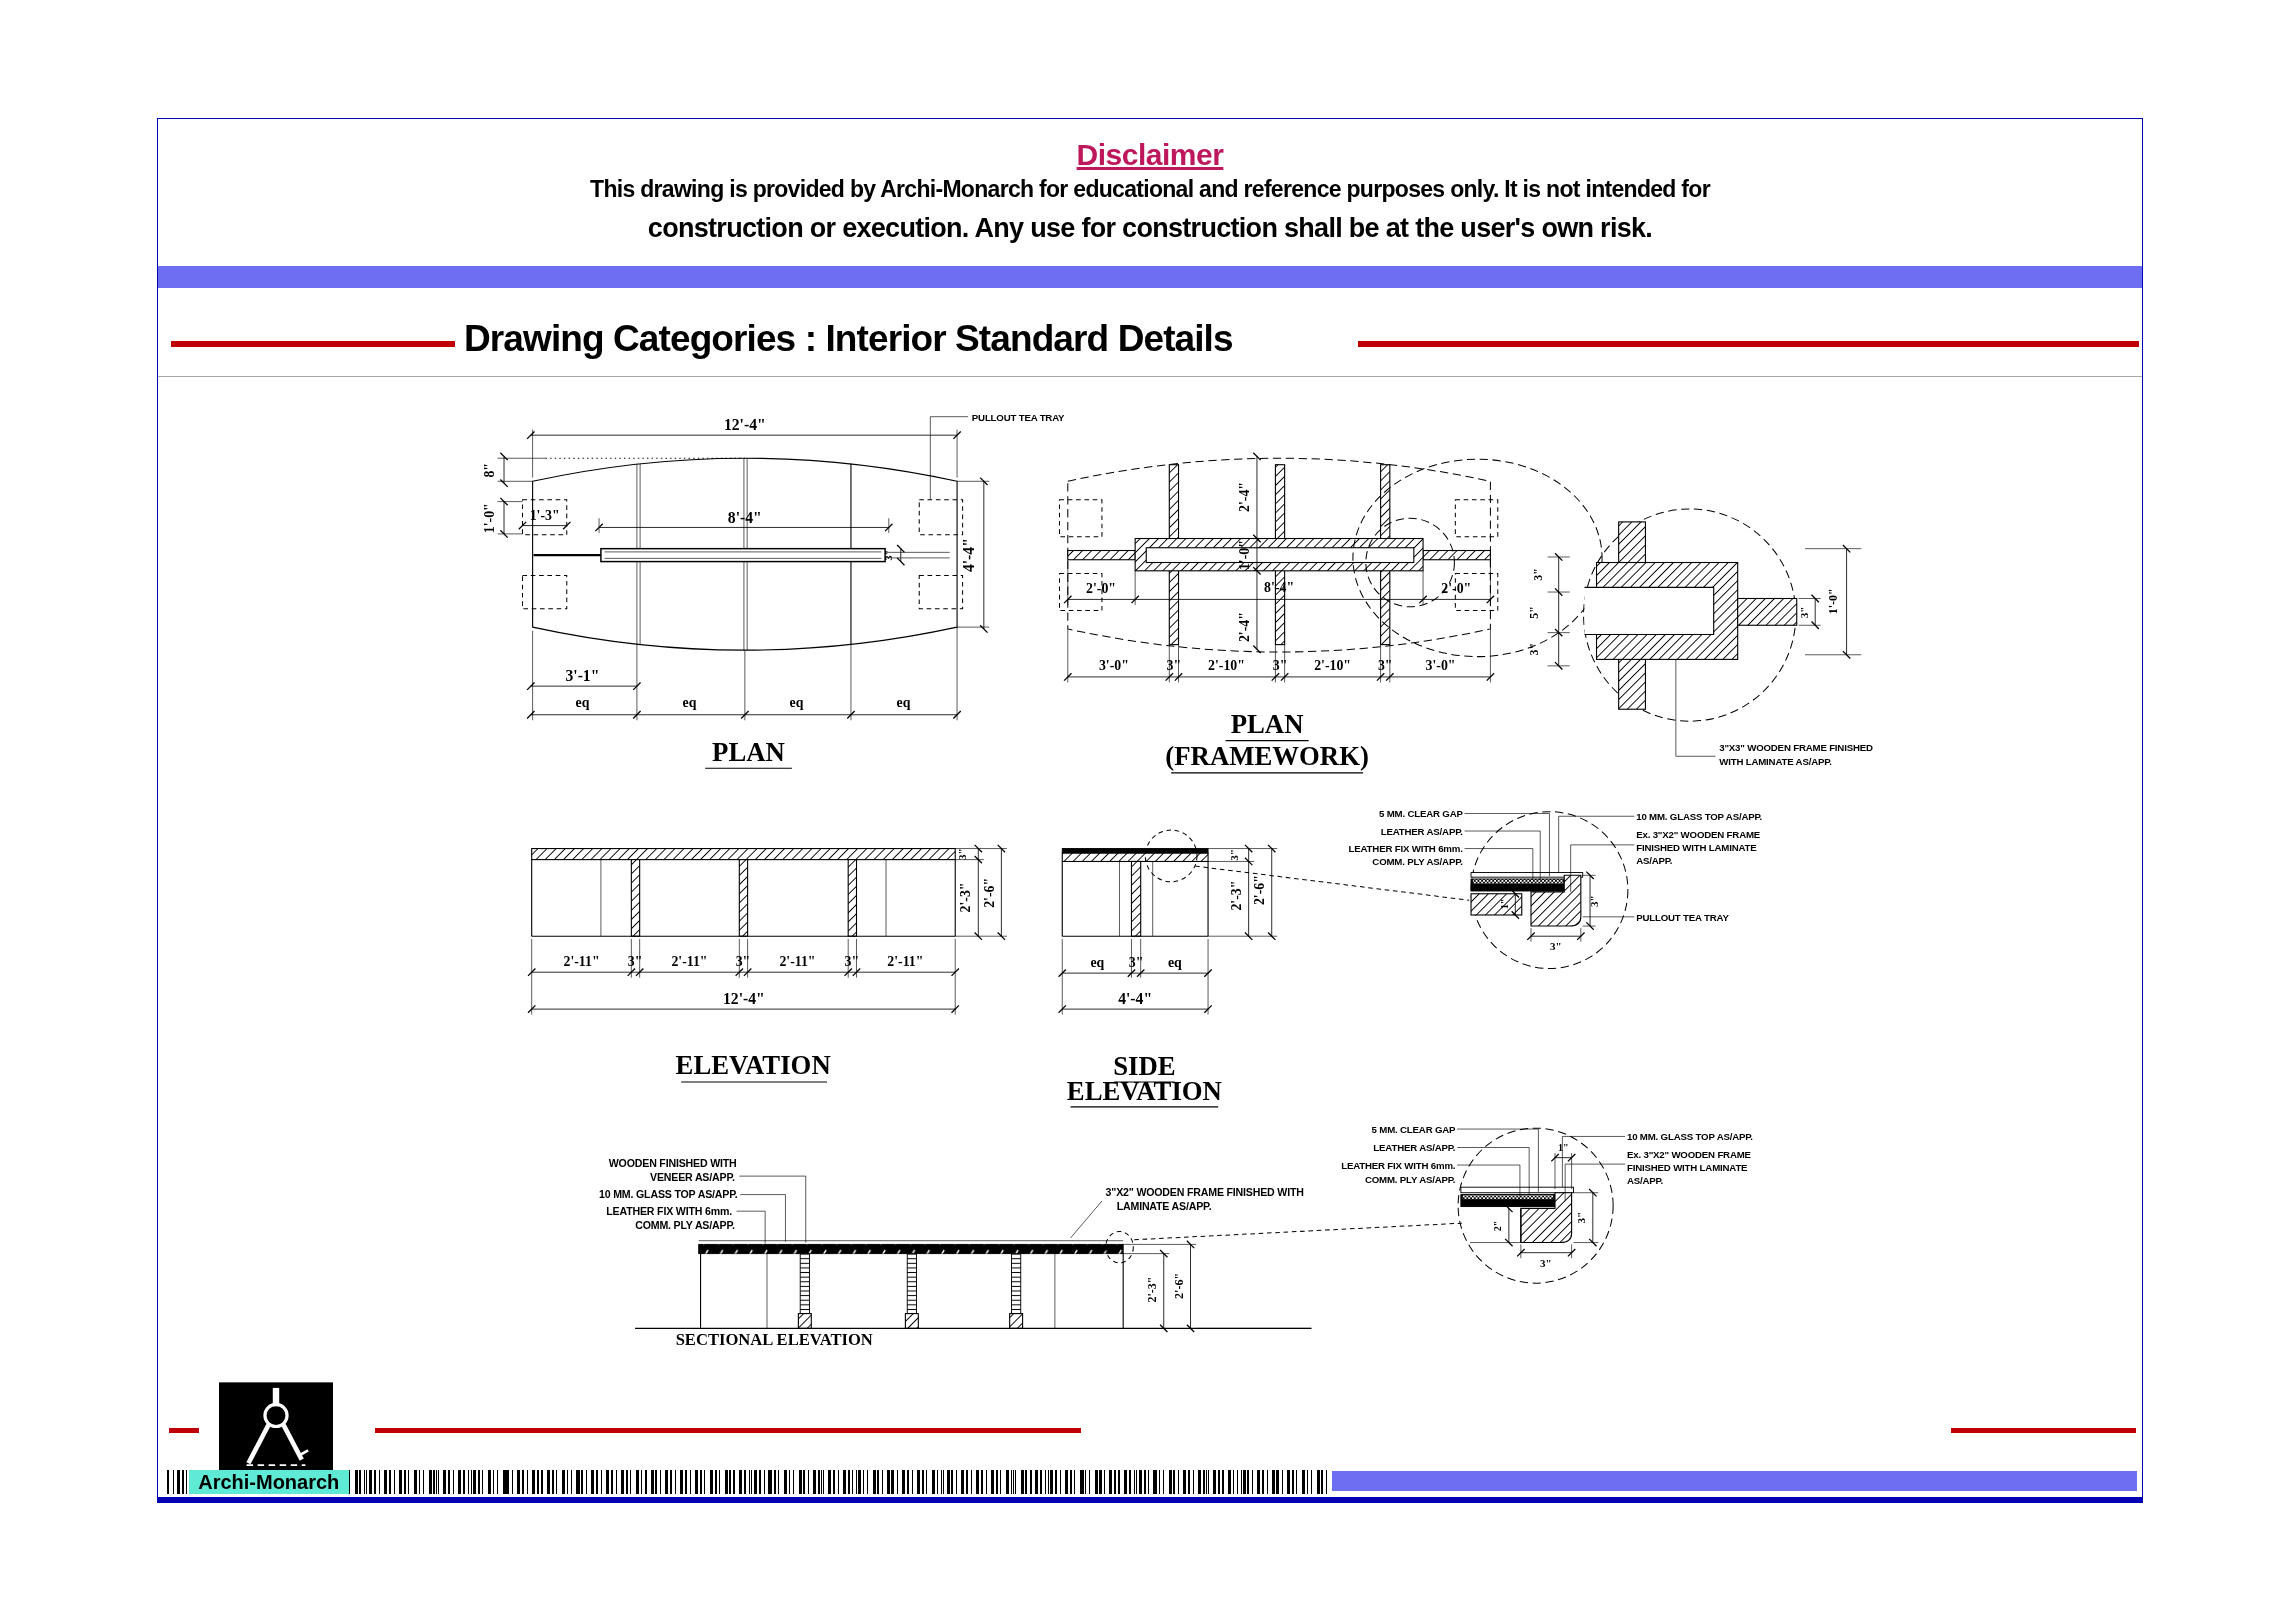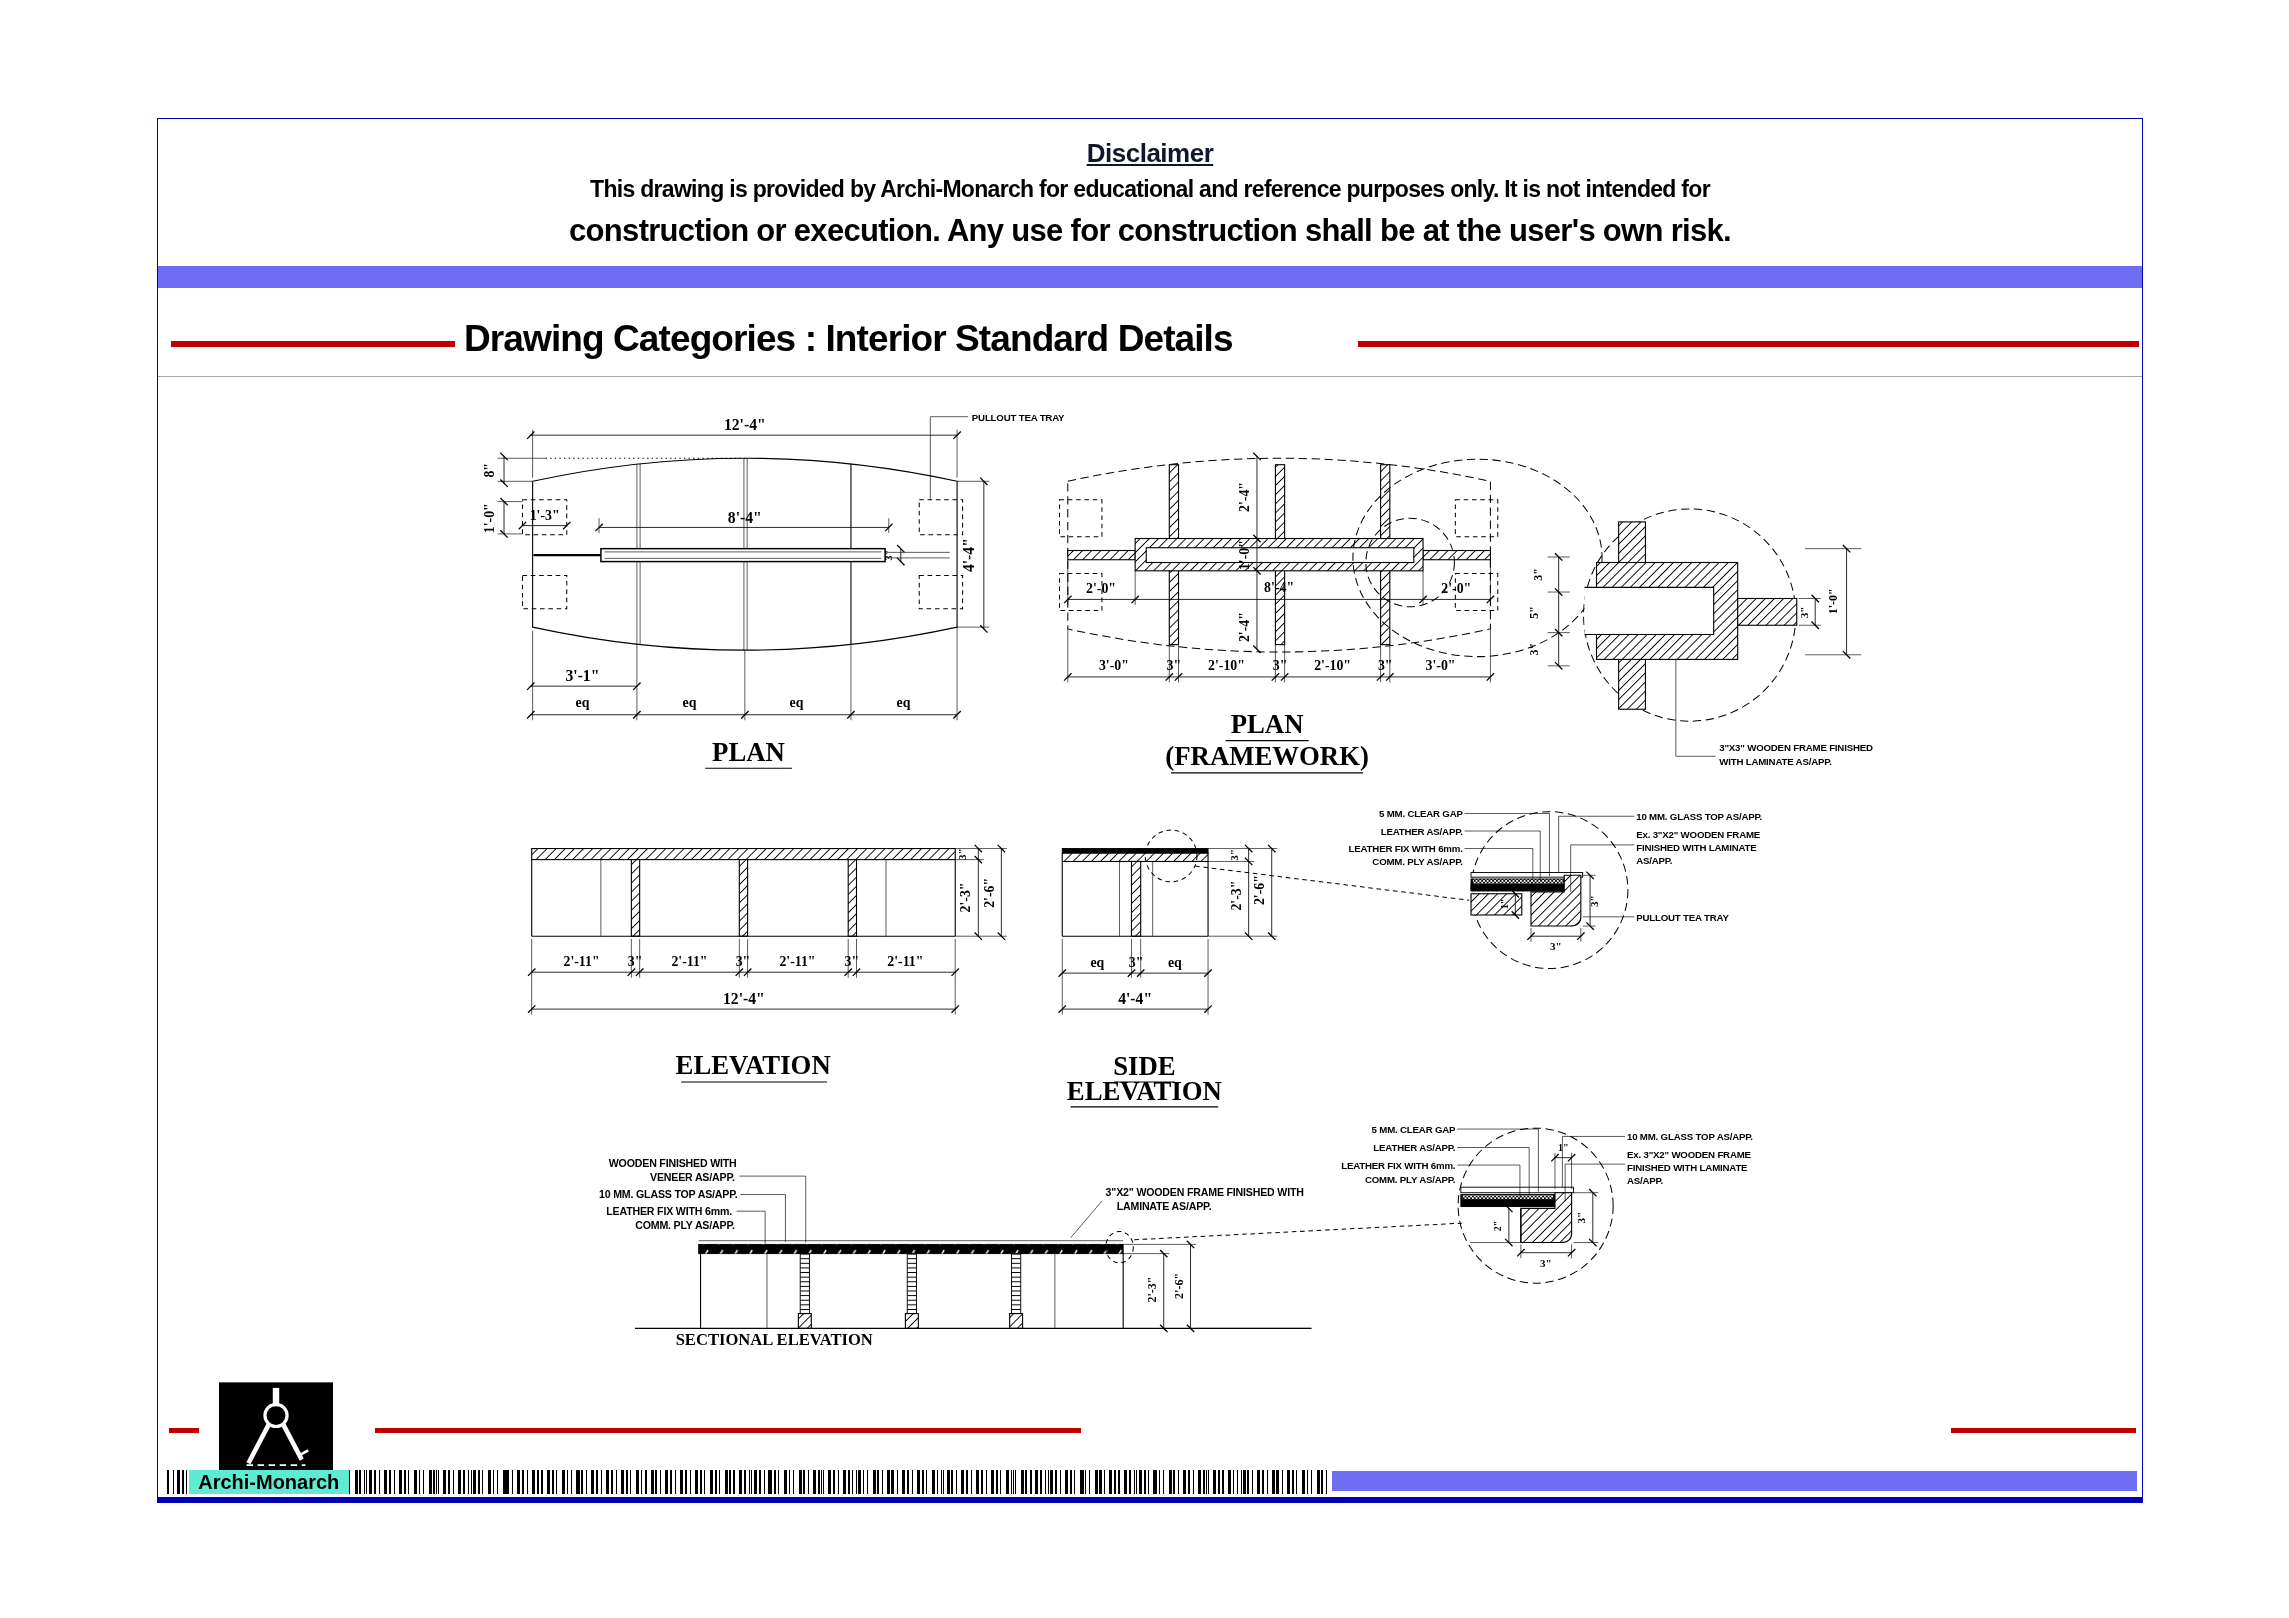--- a/index.html
+++ b/index.html
@@ -1,25 +1,25 @@
 <!DOCTYPE html>
 <html style="font-size:14.8px"><head>
 <meta charset="utf-8">
 <style>
   html,body{margin:0;padding:0;background:#fff;}
   #sheet{position:relative;width:2290px;height:1619px;background:#fff;overflow:hidden;
          font-family:"Liberation Sans",sans-serif;}
   #frame{position:absolute;left:157px;top:118px;width:1986px;height:1385px;
          border:1.8px solid #0000b4;border-bottom:6.5px solid #0000b4;box-sizing:border-box;background:#fff;}
   .disc-title{position:absolute;left:0;top:18.5px;width:100%;text-align:center;
-         font-size:26px;font-weight:bold;text-decoration:underline;color:#0f172a;letter-spacing:-0.5px;}
+         font-size:30px;font-weight:bold;text-decoration:underline;color:#be185d;letter-spacing:-0.5px;}
   .disc-line1{position:absolute;left:0;top:57px;width:100%;text-align:center;
          font-size:23px;font-weight:bold;color:#000;letter-spacing:-0.7px;}
   .disc-line2{position:absolute;left:0;top:94px;width:100%;text-align:center;
-         font-size:31px;font-weight:bold;color:#000;letter-spacing:-0.7px;}
+         font-size:27px;font-weight:bold;color:#000;letter-spacing:-0.7px;}
   .bar1{position:absolute;left:0;top:147px;width:100%;height:22px;}
   .cat-line-l{position:absolute;left:13px;top:222px;width:284px;height:5.5px;}
   .cat-line-r{position:absolute;left:1200px;top:222px;width:781px;height:5.5px;}
   .cat-text{position:absolute;left:306px;top:199px;font-size:37px;font-weight:bold;color:#000;
          letter-spacing:-0.9px;white-space:nowrap;}
   .divider{position:absolute;left:0;top:257px;width:100%;height:0;border-top:1.8px solid #a8a8a8;}
   #draw{position:absolute;left:0;top:257px;width:1982px;height:1006px;}
   .ft-dash{position:absolute;left:11px;top:1309px;width:30px;height:4.6px;}
   .ft-line-m{position:absolute;left:217px;top:1309px;width:706px;height:4.6px;}
   .ft-line-r{position:absolute;left:1793px;top:1309px;width:185px;height:4.6px;}

